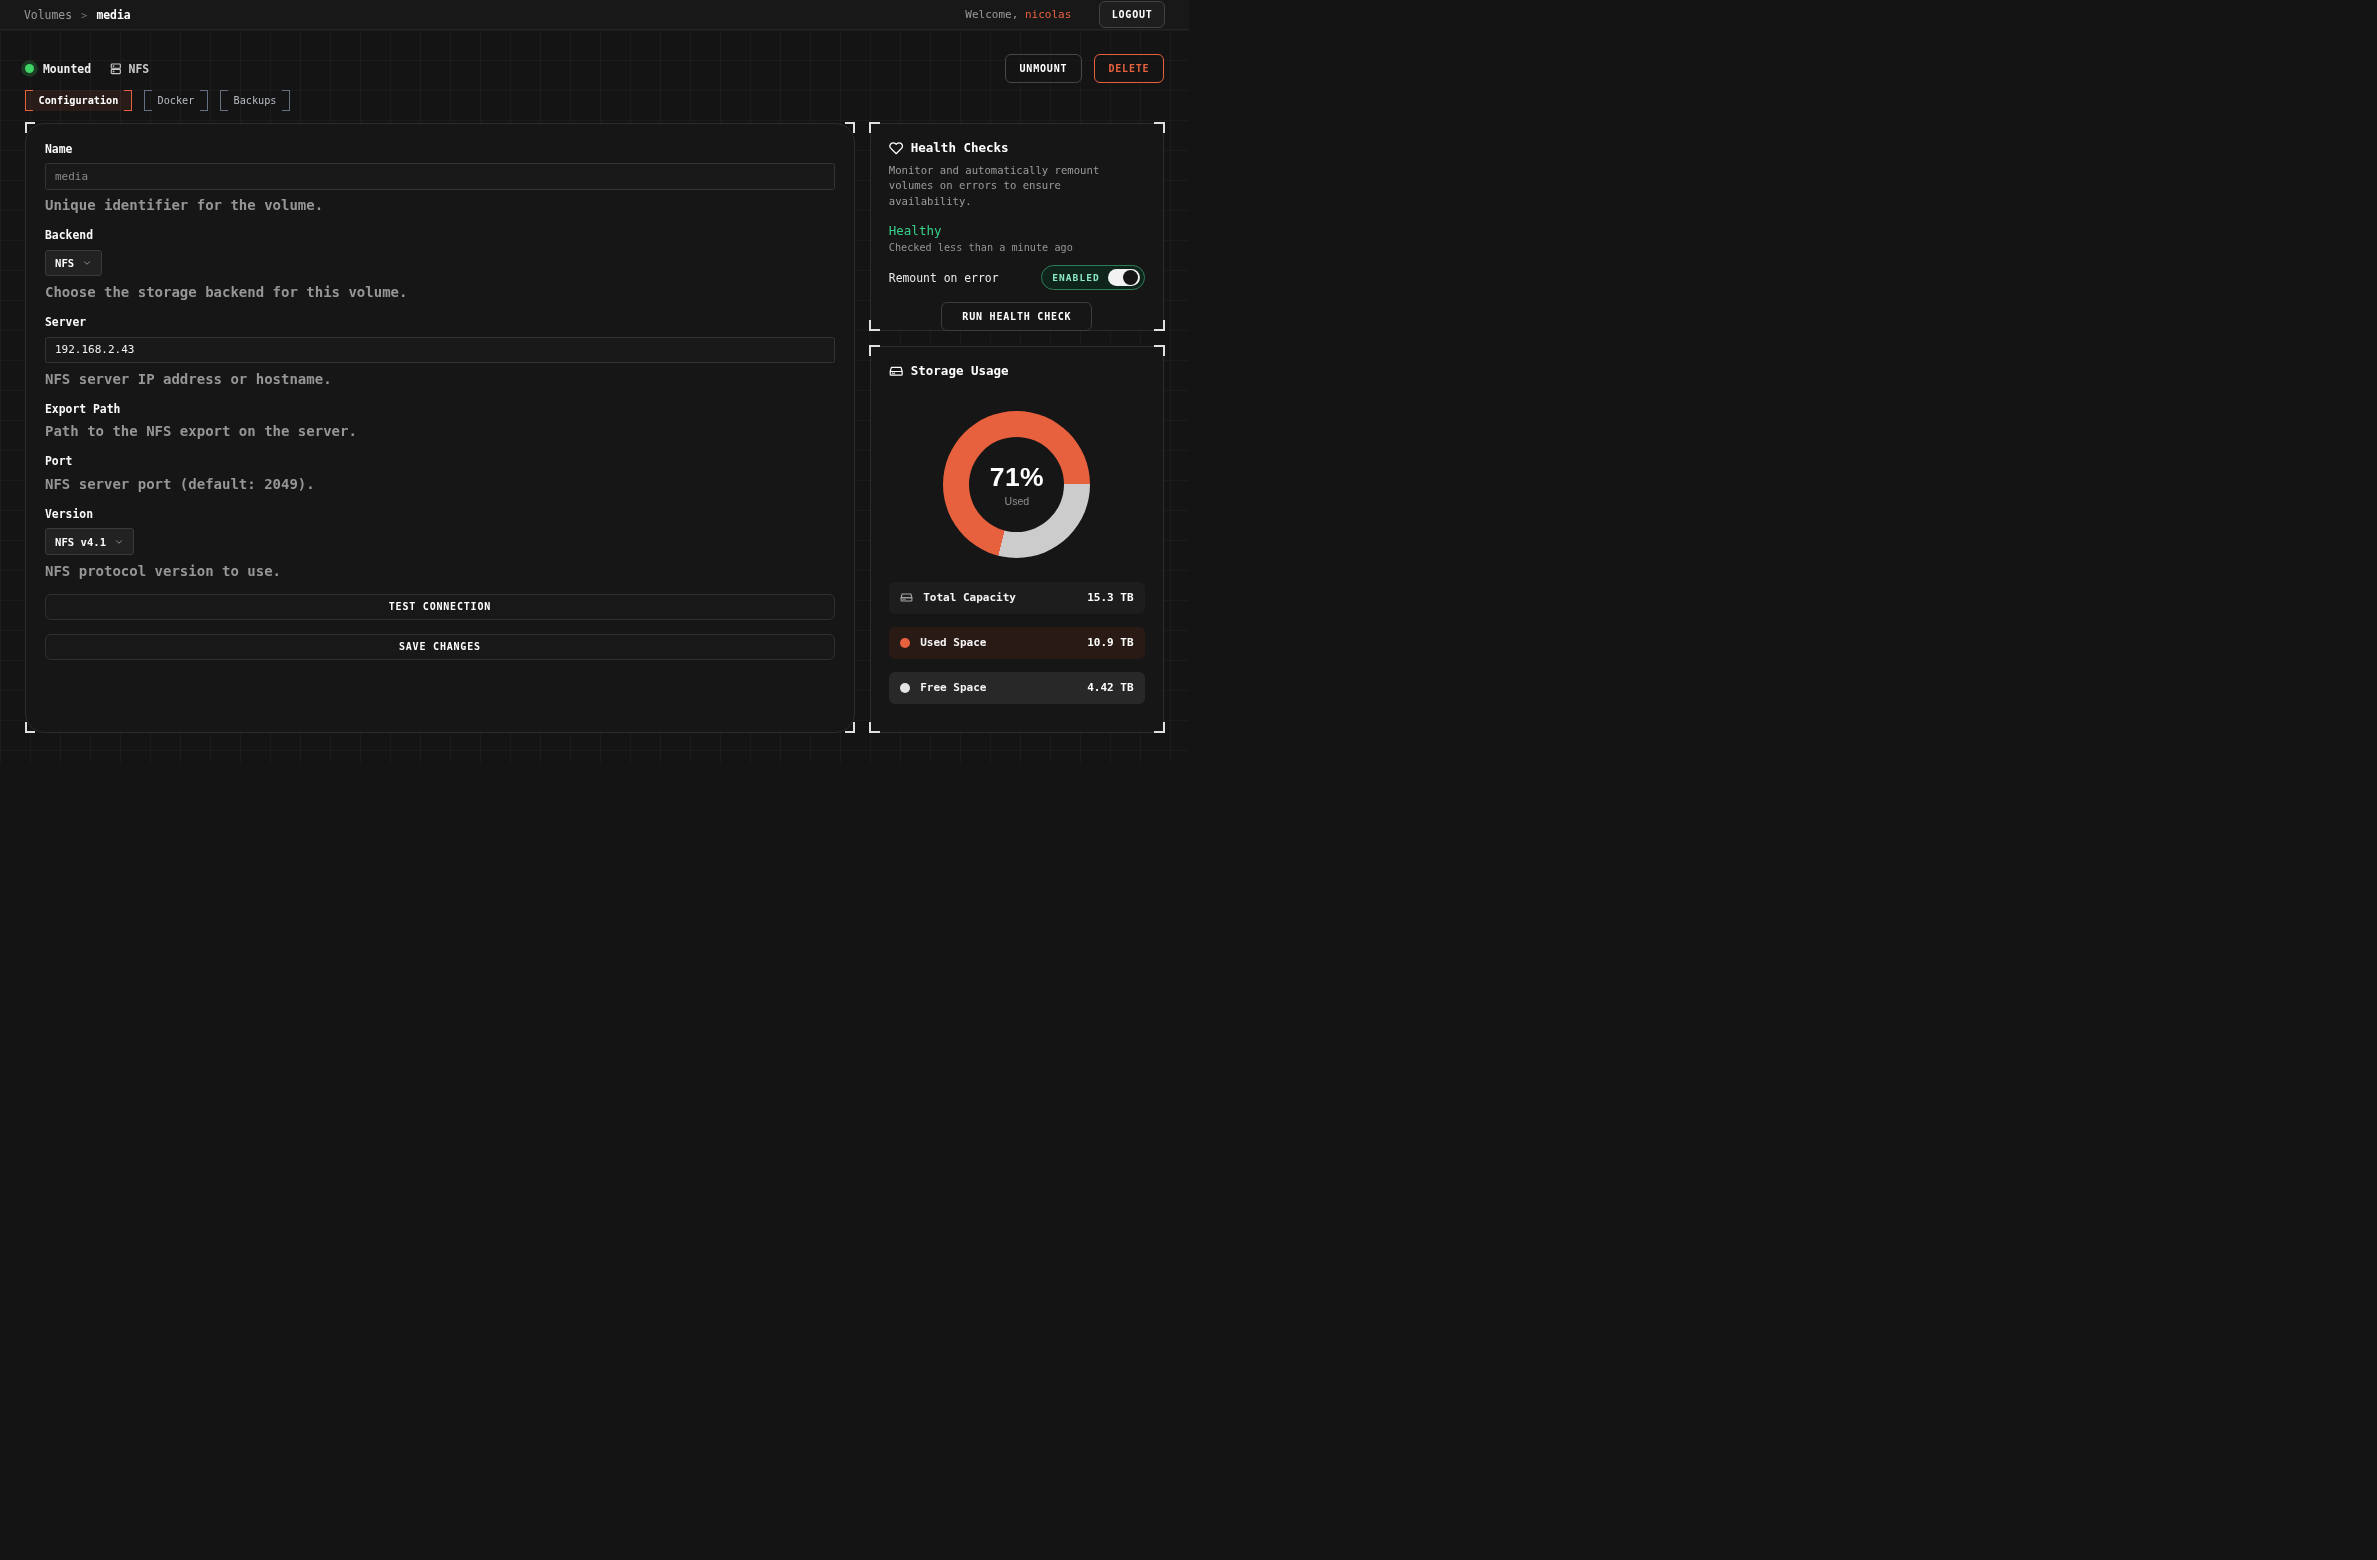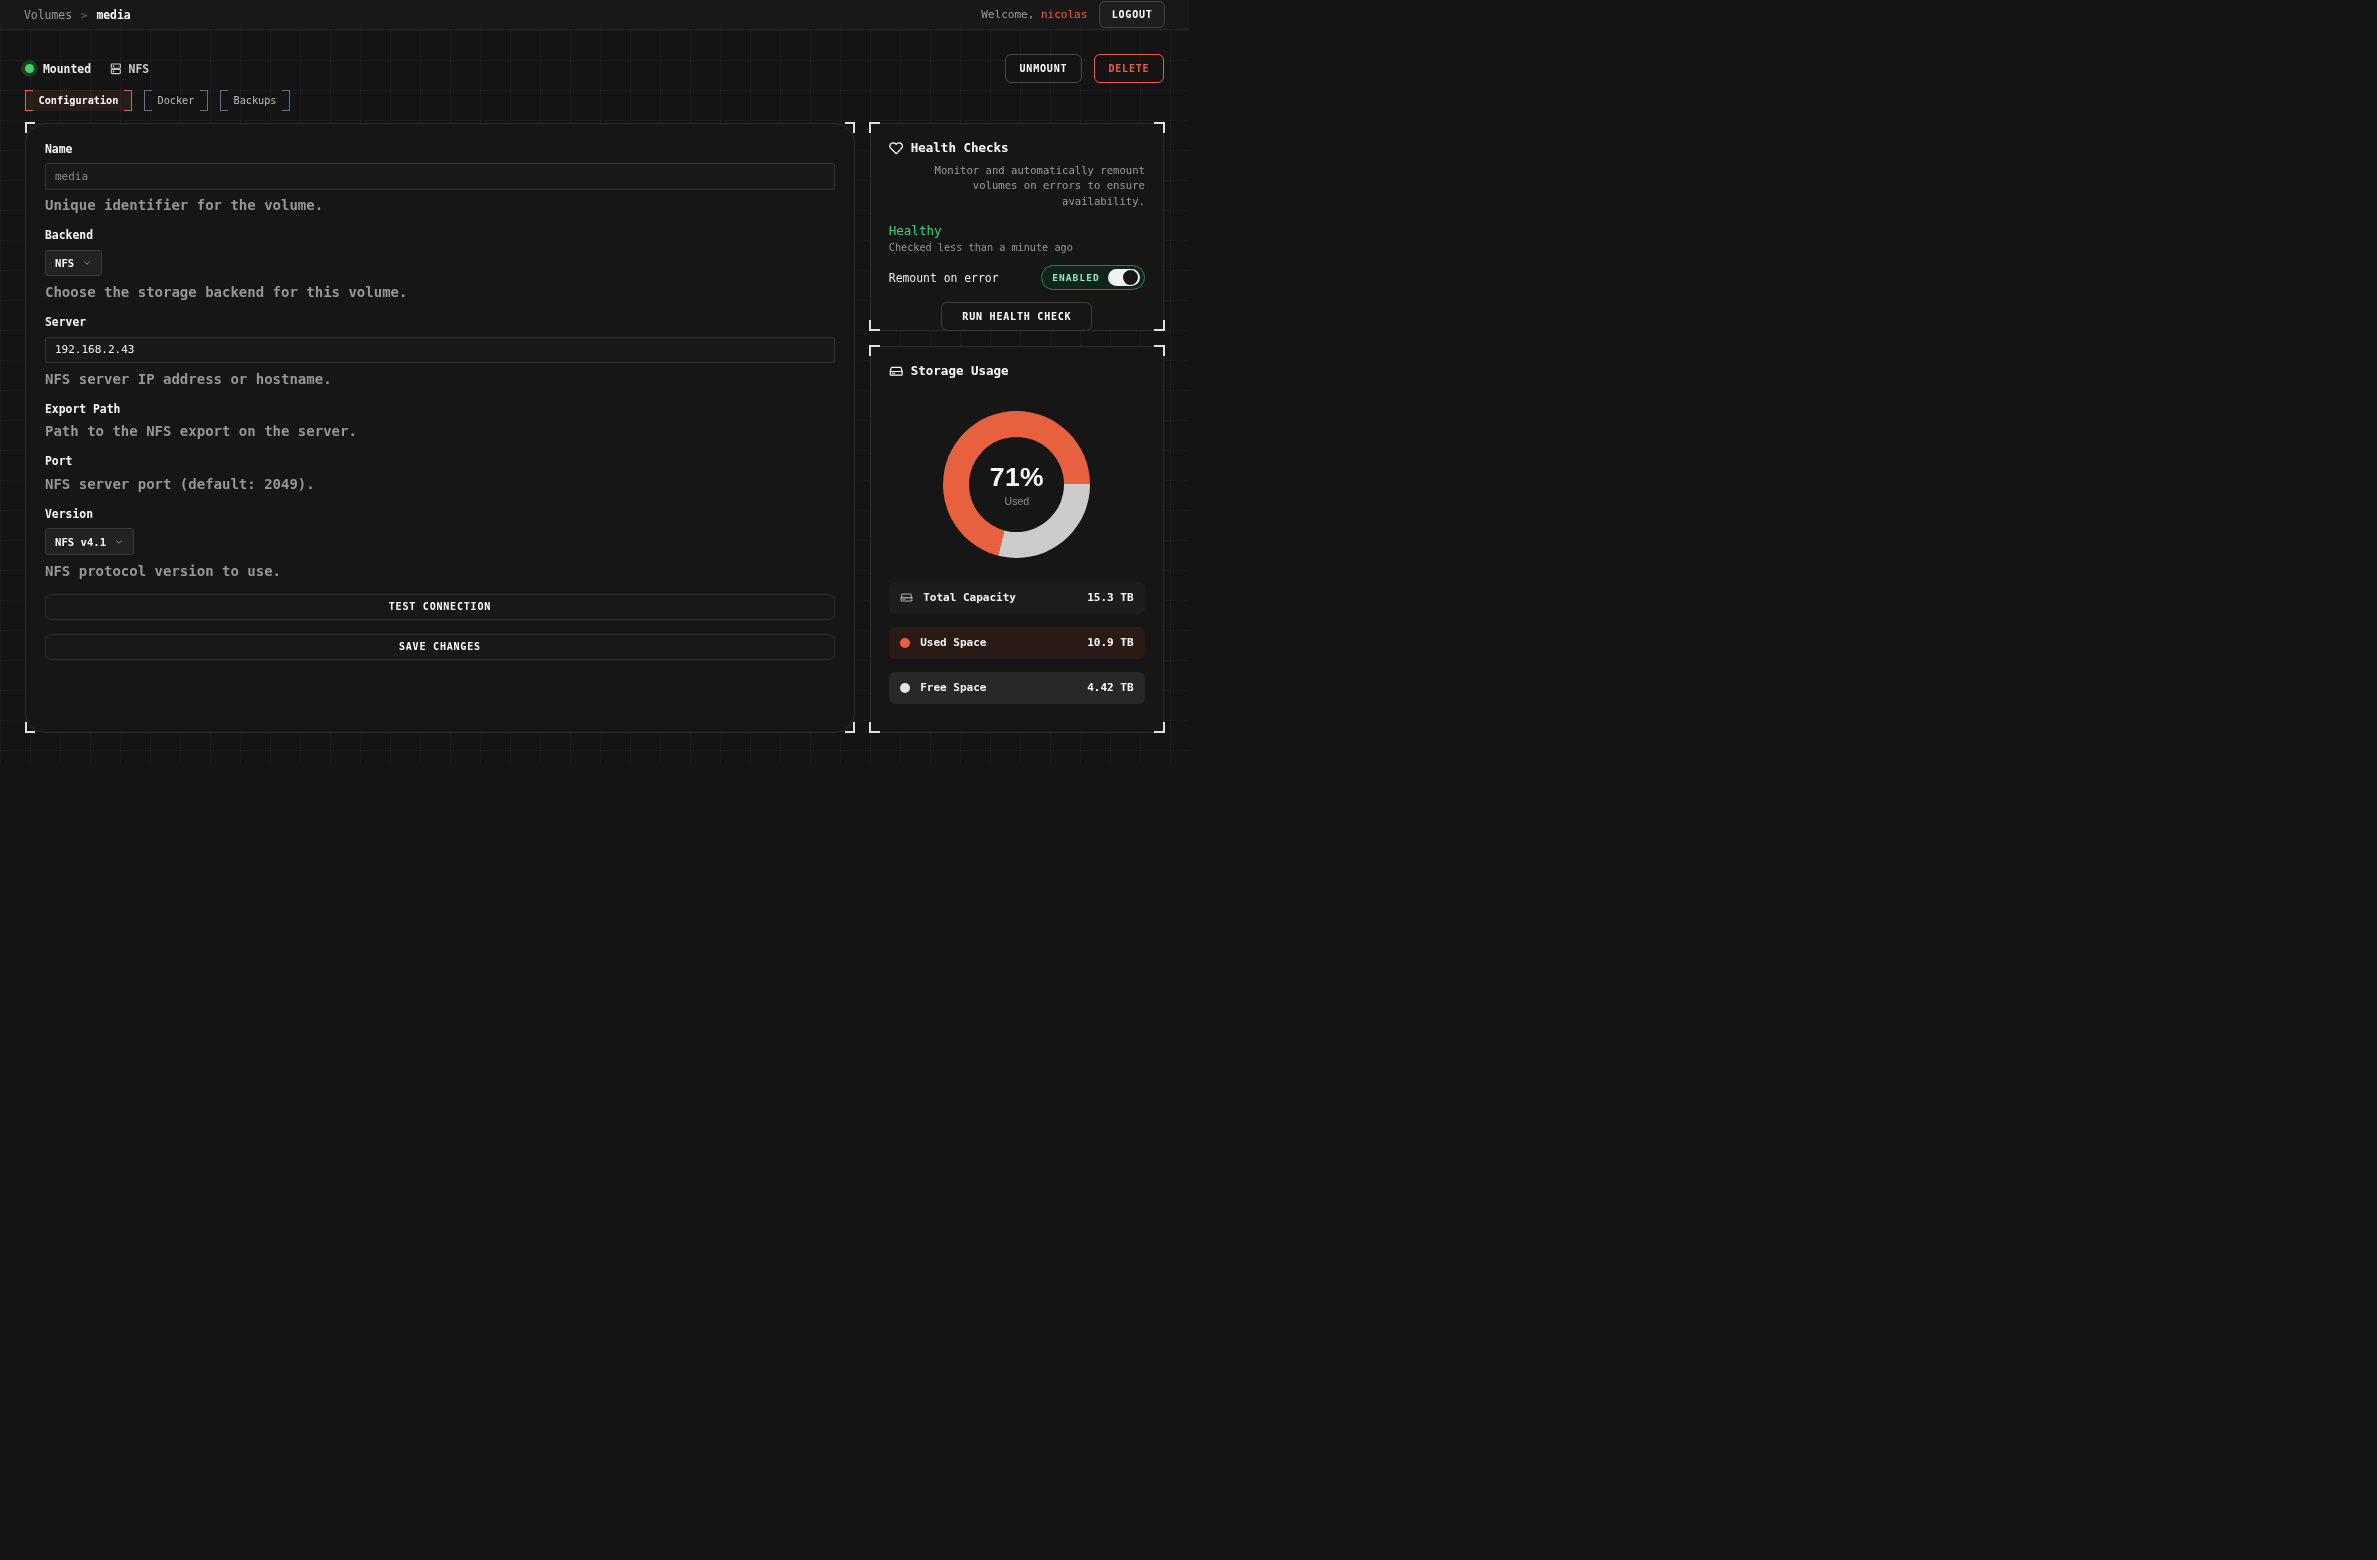--- a/index.html
+++ b/index.html
@@ -12,21 +12,21 @@
 
   
   .topbar {
     height:30px; background:#181818; border-bottom:0.8px solid #242424;
     display:flex; align-items:center; justify-content:space-between; padding:0 24px;
   }
   .crumbs { display:flex; align-items:center; gap:9px; font-size:11.4px; }
   .crumb-root { color:#9a9a9a; }
   .crumb-sep { color:#6e6e6e; font-size:10.6px; }
   .crumb-cur { color:#ffffff; font-weight:bold; }
-  .top-right { display:flex; align-items:center; gap:12px; }
+  .top-right { display:flex; align-items:center; gap:28px; }
   .welcome { color:#9a9a9a; font-size:11px; }
   .welcome .uname { color:var(--accent); }
   .btn {
     font-family:inherit; cursor:pointer; background:#191919; color:#fff;
     border:0.8px solid #3f3f3f; border-radius:6px; font-weight:bold;
     font-size:10px; letter-spacing:0.8px; padding:6.8px 12px;
   }
   .btn.logout { background:#1e1e1e; border-color:#424242; padding:6.8px 11.4px; }
   .btn.ghost  { background:rgba(20,20,20,.4); border-color:#474747; padding:7.6px 13.6px; }
   .btn.danger { background:rgba(20,20,20,.4); border-color:var(--accent); color:var(--accent); padding:7.6px 13.6px; }
@@ -95,21 +95,21 @@
   }
   .chev { color:#8d8d8d; display:flex; }
   .wide-btn {
     display:block; width:100%; height:26px; margin-top:14.4px;
     background:#181818; border:0.8px solid #2f2f2f; border-radius:6px;
     color:#fff; font-family:inherit; font-weight:bold; font-size:10px; letter-spacing:0.8px; cursor:pointer;
   }
 
   
   .card-title { display:flex; align-items:center; gap:7.6px; font-size:12.5px; font-weight:bold; color:#ffffff; }
-  .card-desc { margin-top:7.6px; font-size:10.6px; line-height:1.45; color:#9c9c9c;text-align:right; }
+  .card-desc { margin-top:7.6px; font-size:10.6px; line-height:1.45; color:#9c9c9c; }
   .healthy { margin-top:13.6px; font-size:12.5px; color:var(--green); }
   .checked { margin-top:4.5px; font-size:10.2px; color:#949494; }
   .remount-row { margin-top:12px; display:flex; align-items:center; justify-content:space-between; }
   .remount-label { font-size:11.4px; color:#eaeaea; }
   .toggle {
     display:flex; align-items:center; gap:7.6px; padding:3px 4.5px 3px 10.6px;
     border:1.1px solid #2f7d57; background:#0f241a; border-radius:757px; cursor:pointer;
   }
   .toggle-text { color:#8be9c3; font-weight:bold; font-size:9.5px; letter-spacing:1.1px; }
   .toggle-track { position:relative; width:32px; height:17.4px; background:#f2f2f2; border-radius:757px; }

